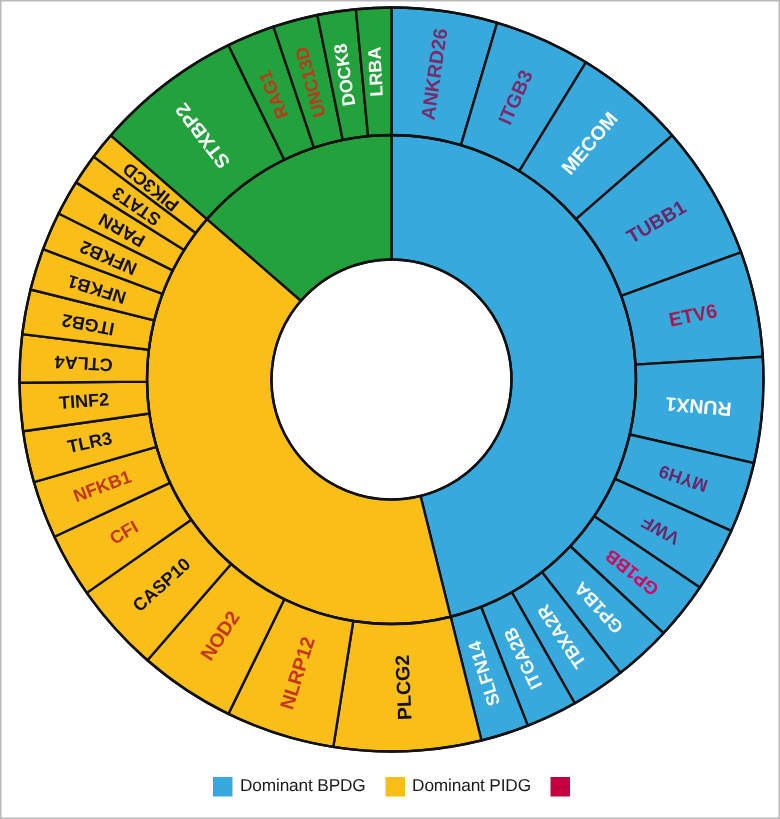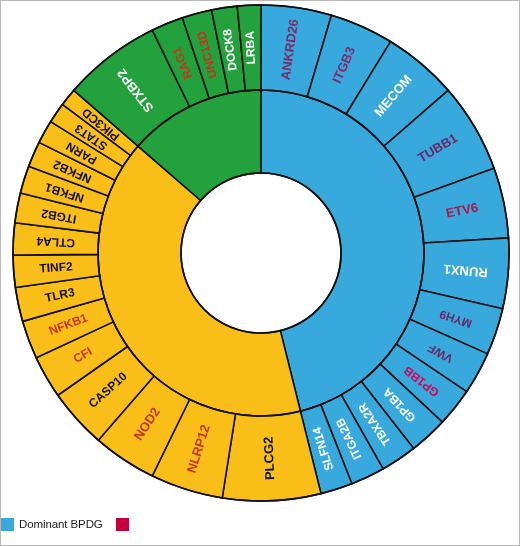--- a/index.html
+++ b/index.html
@@ -47,21 +47,21 @@
     dominant-baseline: middle;
   }
   #legend {
     position: absolute;
     left: 0;
     top: 500px;
     width: 520px;
     height: 46px;
     display: flex;
     align-items: center;
-    justify-content: flex-start;
+    justify-content: center;
     gap: 13px;
   }
   .legend-item {
     display: flex;
     align-items: center;
     gap: 5px;
   }
   .legend-swatch {
     width: 13px;
     height: 13px;
@@ -164,17 +164,21 @@
         </g>
     </svg>
   </div>
 
   <div id="legend">
       <div class="legend-item">
         <span class="legend-swatch" style="background: rgb(56, 169, 220);"></span>
         <span class="legend-text">Dominant BPDG</span>
       </div>
       <div class="legend-item">
+        <span class="legend-swatch" style="background: rgb(249, 190, 23);"></span>
+        <span class="legend-text">Dominant PIDG</span>
+      </div>
+      <div class="legend-item">
         <span class="legend-swatch" style="background: rgb(197, 0, 62);"></span>
       </div>
     </div>
 
 </div>
 
 </body></html>

